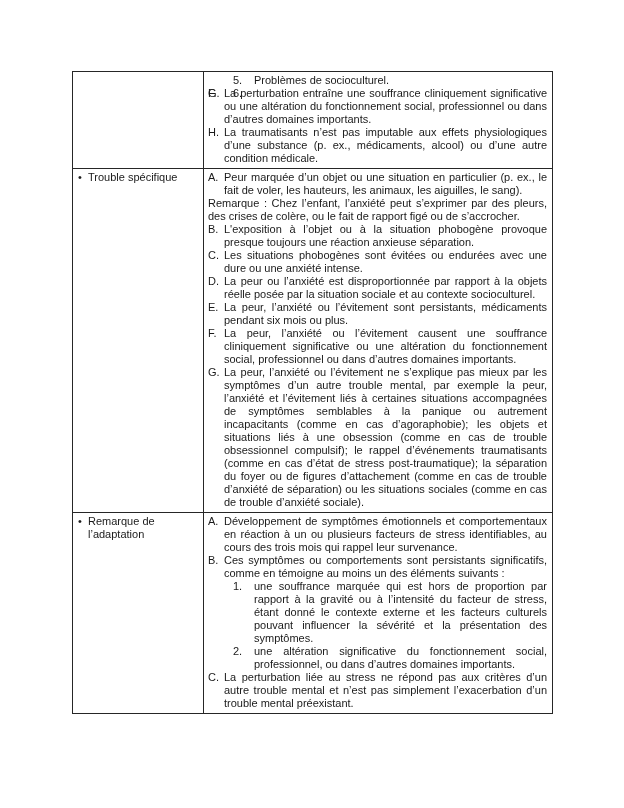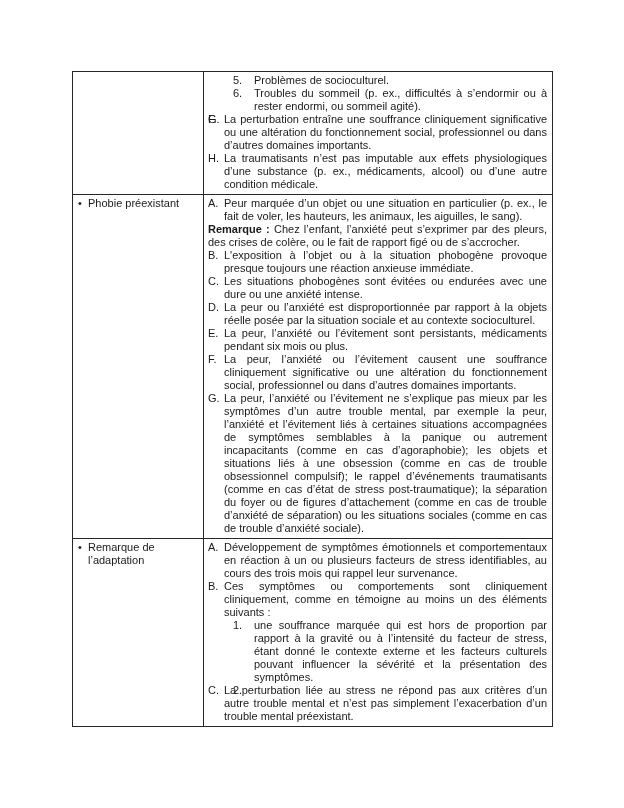--- a/index.html
+++ b/index.html
@@ -69,65 +69,65 @@
   }
   .it.num {
     margin-left: 25px;
     padding-left: 21px;
   }
   .it.remark {
     padding-left: 0;
   }
   .it.remark .mk {
     position: static;
-    font-weight: bold;
+    font-weight: normal;
   }
 </style>
 </head>
 <body>
 
 <div class="page">
   <div class="dsm-table">
 
     <div class="t-row">
       <div class="label-cell">
         <div class="lab"><span class="blt"></span><span></span></div>
       </div>
       <div class="content-cell">
         <div class="it num"><span class="mk">5.</span><span>Problèmes de socioculturel.</span></div>
-        <div class="it num"><span class="mk">6.</span><span>Troubles du sommeil (p. ex., difficultés à s’endormir ou à rester endormi, ou sommeil agité).</span></div>
+        <div class="it num"><span class="mk">6.</span></div>
         <div class="it let"><span class="mk">F.</span></div>
         <div class="it let"><span class="mk">G.</span><span>La perturbation entraîne une souffrance cliniquement significative ou une altération du fonctionnement social, professionnel ou dans d’autres domaines importants.</span></div>
         <div class="it let"><span class="mk">H.</span><span>La traumatisants n’est pas imputable aux effets physiologiques d’une substance (p. ex., médicaments, alcool) ou d’une autre condition médicale.</span></div>
       </div>
     </div>
 
     <div class="t-row">
       <div class="label-cell">
-        <div class="lab"><span class="blt">•</span><span>Phobie préexistant</span></div>
+        <div class="lab"><span class="blt">•</span><span>Trouble spécifique</span></div>
       </div>
       <div class="content-cell">
         <div class="it let"><span class="mk">A.</span><span>Peur marquée d’un objet ou une situation en particulier (p. ex., le fait de voler, les hauteurs, les animaux, les aiguilles, le sang).</span></div>
         <div class="it remark"><span class="mk">Remarque :</span> <span>Chez l’enfant, l’anxiété peut s’exprimer par des pleurs, des crises de colère, ou le fait de rapport figé ou de s’accrocher.</span></div>
-        <div class="it let"><span class="mk">B.</span><span>L'exposition à l’objet ou à la situation phobogène provoque presque toujours une réaction anxieuse immédiate.</span></div>
+        <div class="it let"><span class="mk">B.</span><span>L'exposition à l’objet ou à la situation phobogène provoque presque toujours une réaction anxieuse séparation.</span></div>
         <div class="it let"><span class="mk">C.</span><span>Les situations phobogènes sont évitées ou endurées avec une dure ou une anxiété intense.</span></div>
         <div class="it let"><span class="mk">D.</span><span>La peur ou l’anxiété est disproportionnée par rapport à la objets réelle posée par la situation sociale et au contexte socioculturel.</span></div>
         <div class="it let"><span class="mk">E.</span><span>La peur, l’anxiété ou l’évitement sont persistants, médicaments pendant six mois ou plus.</span></div>
         <div class="it let"><span class="mk">F.</span><span>La peur, l’anxiété ou l’évitement causent une souffrance cliniquement significative ou une altération du fonctionnement social, professionnel ou dans d’autres domaines importants.</span></div>
         <div class="it let"><span class="mk">G.</span><span>La peur, l’anxiété ou l’évitement ne s’explique pas mieux par les symptômes d’un autre trouble mental, par exemple la peur, l’anxiété et l’évitement liés à certaines situations accompagnées de symptômes semblables à la panique ou autrement incapacitants (comme en cas d’agoraphobie); les objets et situations liés à une obsession (comme en cas de trouble obsessionnel compulsif); le rappel d’événements traumatisants (comme en cas d’état de stress post-traumatique); la séparation du foyer ou de figures d’attachement (comme en cas de trouble d’anxiété de séparation) ou les situations sociales (comme en cas de trouble d’anxiété sociale).</span></div>
       </div>
     </div>
 
     <div class="t-row">
       <div class="label-cell">
         <div class="lab"><span class="blt">•</span><span>Remarque de l’adaptation</span></div>
       </div>
       <div class="content-cell">
         <div class="it let"><span class="mk">A.</span><span>Développement de symptômes émotionnels et comportementaux en réaction à un ou plusieurs facteurs de stress identifiables, au cours des trois mois qui rappel leur survenance.</span></div>
-        <div class="it let"><span class="mk">B.</span><span>Ces symptômes ou comportements sont cliniquement cliniquement, comme en témoigne au moins un des éléments suivants :</span></div>
+        <div class="it let"><span class="mk">B.</span><span>Ces symptômes ou comportements sont persistants significatifs, comme en témoigne au moins un des éléments suivants :</span></div>
         <div class="it num"><span class="mk">1.</span><span>une souffrance marquée qui est hors de proportion par rapport à la gravité ou à l’intensité du facteur de stress, étant donné le contexte externe et les facteurs culturels pouvant influencer la sévérité et la présentation des symptômes.</span></div>
-        <div class="it num"><span class="mk">2.</span></div>
+        <div class="it num"><span class="mk">2.</span><span>une altération significative du fonctionnement social, professionnel, ou dans d’autres domaines importants.</span></div>
         <div class="it let"><span class="mk">C.</span><span>La perturbation liée au stress ne répond pas aux critères d’un autre trouble mental et n’est pas simplement l’exacerbation d’un trouble mental préexistant.</span></div>
       </div>
     </div>
 
   </div>
 </div>
 
 </body></html>

